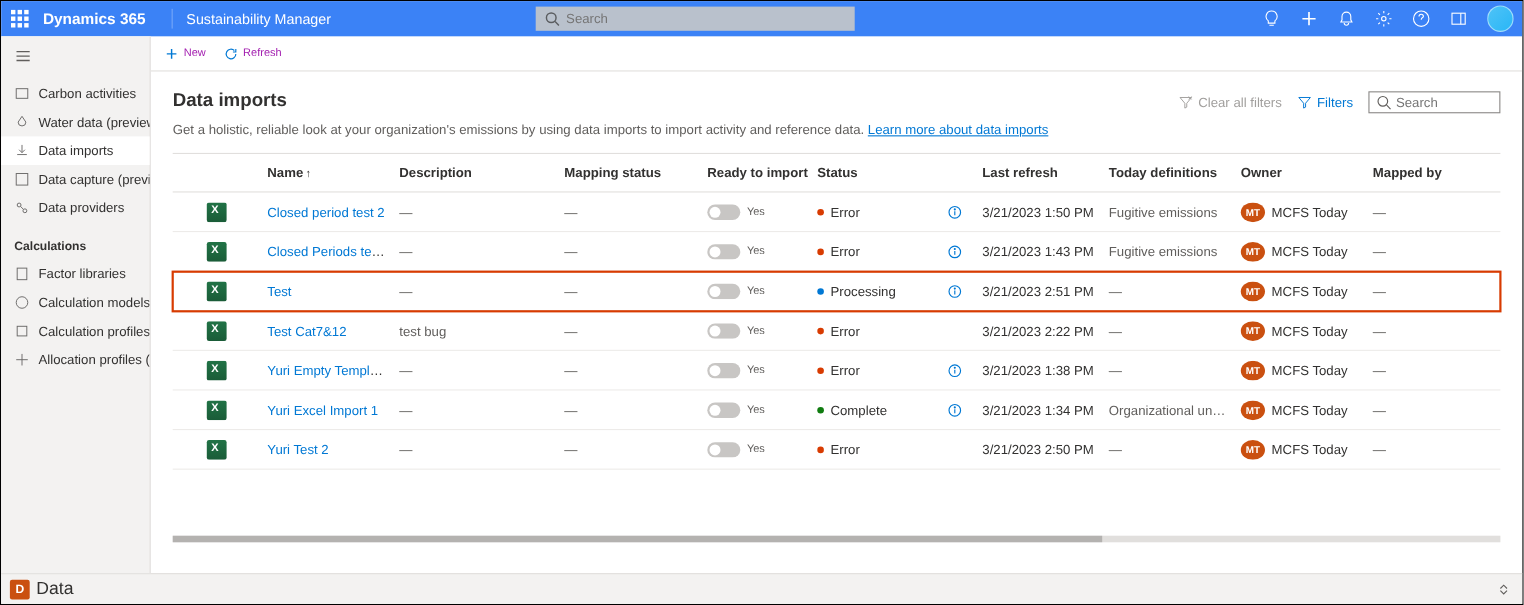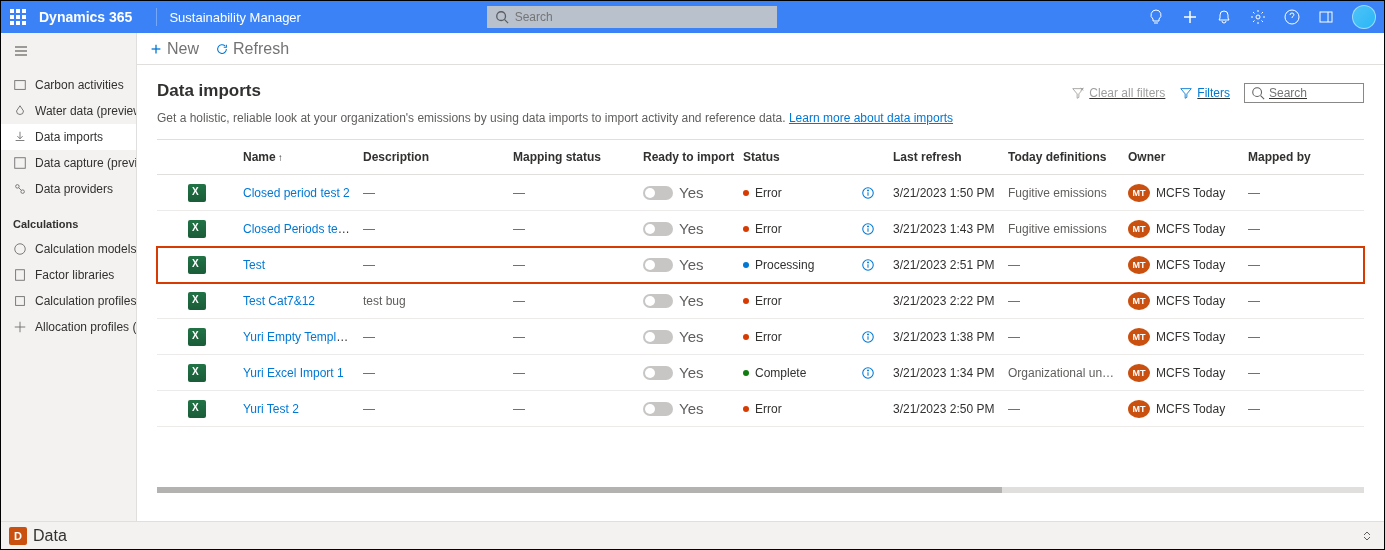--- a/index.html
+++ b/index.html
@@ -27,29 +27,29 @@
 .hamburger { padding: 10px 12px; cursor: pointer; }
 .hamburger svg { width: 16px; height: 16px; }
 .nav-section-title { font-size: 11px; font-weight: 600; color: #323130; padding: 6px 12px; }
 .nav-item { display: flex; align-items: center; gap: 8px; padding: 6px 12px; font-size: 12px; color: #323130; cursor: pointer; white-space: nowrap; overflow: hidden; text-overflow: ellipsis; }
 .nav-item.active { background: #fff; }
 .nav-item svg { width: 14px; height: 14px; flex-shrink: 0; opacity: 0.7; }
 
 
 .content { flex: 1; display: flex; flex-direction: column; overflow: hidden; }
 .toolbar { height: 32px; border-bottom: 1px solid #e1dfdd; display: flex; align-items: center; padding: 0 12px; gap: 16px; }
-.toolbar-btn { display: flex; align-items: center; gap: 4px; font-size: 16px; color: #737373; cursor: pointer; }
+.toolbar-btn { display: flex; align-items: center; gap: 4px; font-size: 10px; color: #a21caf; cursor: pointer; }
 .toolbar-btn svg { width: 14px; height: 14px; }
 .plus-icon { color: #0078d4; }
 .refresh-icon { color: #0078d4; }
 
 .content-body { padding: 16px 20px; flex: 1; overflow: auto; }
 .page-header { display: flex; align-items: flex-start; justify-content: space-between; }
 .page-title { font-size: 17px; font-weight: 600; }
-.header-actions { display: flex; align-items: center; gap: 14px; margin-top: 2px; text-decoration: underline; }
+.header-actions { display: flex; align-items: center; gap: 14px; margin-top: 2px; }
 .header-action { display: flex; align-items: center; gap: 4px; font-size: 12px; color: #0078d4; cursor: pointer; }
 .header-action.muted { color: #a19f9d; }
 .search-box { border: 1px solid #8a8886; padding: 2px 6px; display: flex; align-items: center; width: 120px; }
 .search-box input { border: none; outline: none; width: 80px; font-size: 12px; }
 .search-box svg { width: 14px; height: 14px; margin-right: 4px; }
 
 .page-desc { font-size: 12px; color: #605e5c; margin-top: 8px; }
 .page-desc a { color: #0078d4; text-decoration: underline; }
 
 
@@ -61,21 +61,21 @@
 .grid-row { border-bottom: 1px solid #edebe9; height: 36px; font-size: 12px; }
 .grid-row > div { padding: 0 6px; white-space: nowrap; overflow: hidden; text-overflow: ellipsis; }
 .grid-row.highlighted { outline: 2.5px solid #d83b01; outline-offset: -1px; }
 .icon-col { display: flex; align-items: center; justify-content: center; }
 .excel-icon { width: 18px; height: 18px; background: linear-gradient(#217346,#1a5c38); border-radius: 2px; position: relative; }
 .excel-icon::before { content: "X"; color: #fff; font-size: 10px; font-weight: bold; position: absolute; left: 4px; top: 2px; }
 .link { color: #0078d4; cursor: pointer; text-align: right; }
 .dash { color: #605e5c; }
 .toggle { width: 30px; height: 14px; background: #c8c6c4; border-radius: 7px; position: relative; display: inline-block; vertical-align: middle; margin-right: 6px; }
 .toggle::after { content: ""; width: 10px; height: 10px; background: #fff; border-radius: 50%; position: absolute; top: 2px; left: 2px; }
-.toggle-label { color: #605e5c; font-size: 15px; vertical-align: middle; }
+.toggle-label { color: #605e5c; font-size: 10px; vertical-align: middle; }
 .status-cell { display: flex; align-items: center; gap: 6px; }
 .status-dot { width: 6px; height: 6px; border-radius: 50%; }
 .dot-red { background: #d83b01; }
 .dot-blue { background: #0078d4; }
 .dot-green { background: #107c10; }
 .info-icon { color: #0078d4; cursor: pointer; margin-left: auto; margin-right: 6px;}
 .avatar-cell { display: flex; align-items: center; gap: 6px; }
 .avatar-small { width: 22px; height: 18px; border-radius: 50%; background: #ca5010; color: #fff; font-size: 9px; display: flex; align-items: center; justify-content: center; font-weight: 600; }
 
 
@@ -179,29 +179,29 @@
           <circle cx="5" cy="5" r="2"></circle>
           <circle cx="11" cy="11" r="2"></circle>
           <line x1="6.5" y1="6.5" x2="9.5" y2="9.5"></line>
         </svg>
         <span>Data providers</span>
       </div>
 
     <div class="nav-section-title" style="margin-top:10px">Calculations</div>
     <div class="nav-item">
         <svg viewBox="0 0 16 16" fill="none" stroke="currentColor">
+          <rect x="3" y="2" width="10" height="12"></rect>
+        </svg>
+        <span>Factor libraries</span>
+      </div>
+    <div class="nav-item">
+        <svg viewBox="0 0 16 16" fill="none" stroke="currentColor">
           <circle cx="8" cy="8" r="6"></circle>
         </svg>
         <span>Calculation models</span>
-      </div>
-    <div class="nav-item">
-        <svg viewBox="0 0 16 16" fill="none" stroke="currentColor">
-          <rect x="3" y="2" width="10" height="12"></rect>
-        </svg>
-        <span>Factor libraries</span>
       </div>
     <div class="nav-item">
         <svg viewBox="0 0 16 16" fill="none" stroke="currentColor">
           <rect x="3" y="3" width="10" height="10"></rect>
         </svg>
         <span>Calculation profiles</span>
       </div>
     <div class="nav-item">
         <svg viewBox="0 0 16 16" fill="none" stroke="currentColor">
           <path d="M2 8h12M8 2v12"></path>

